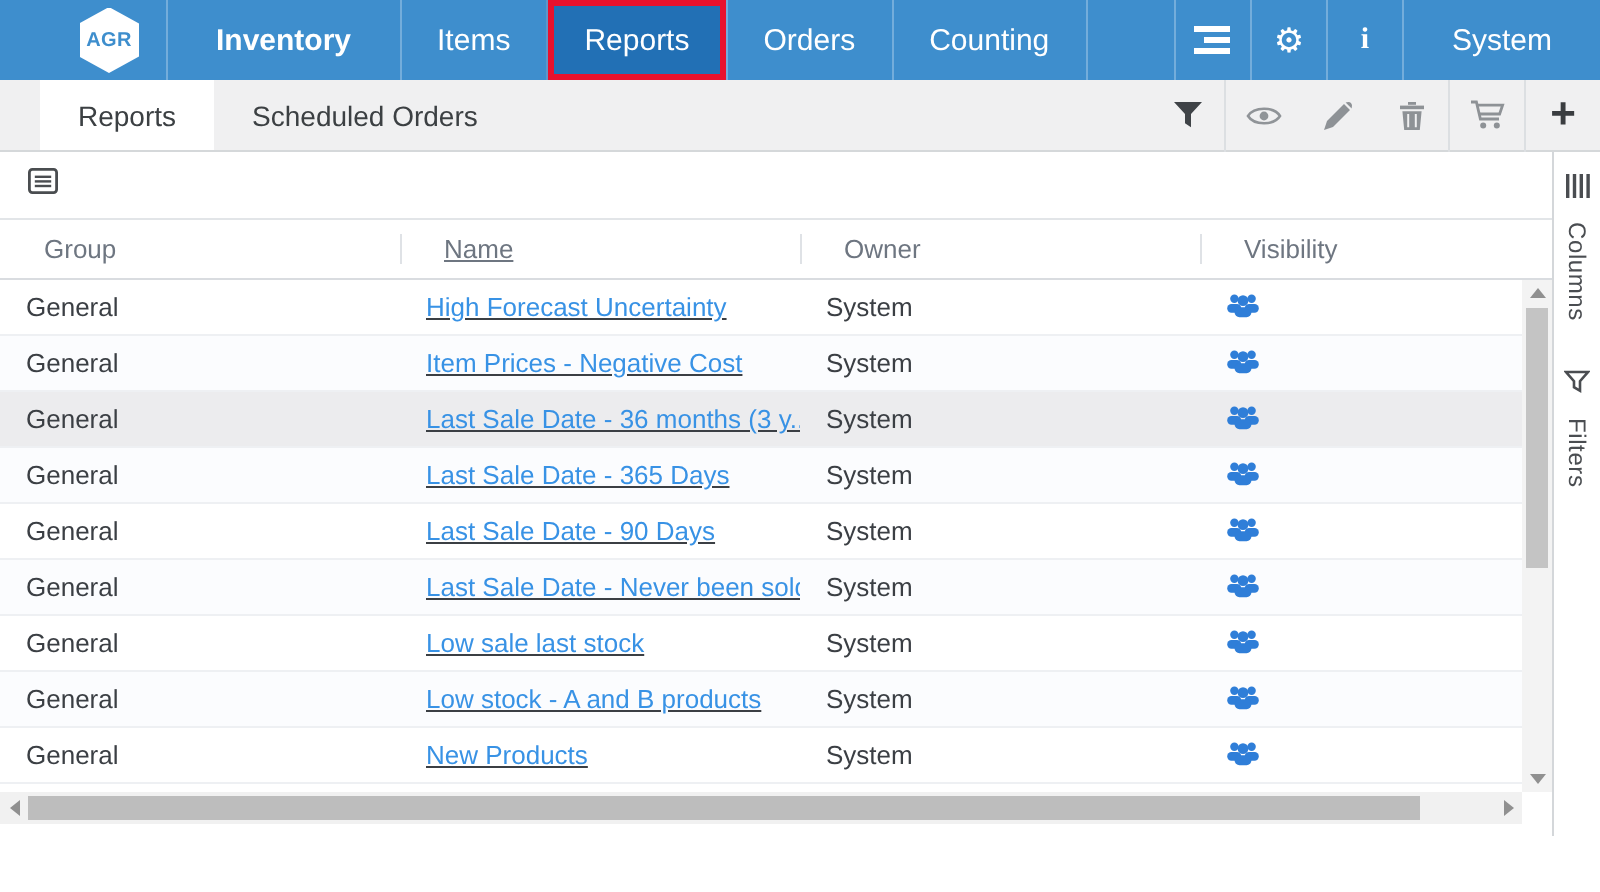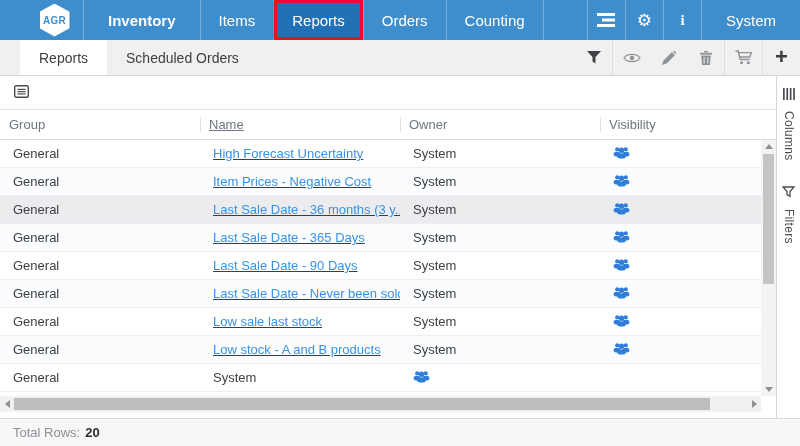--- a/index.html
+++ b/index.html
@@ -37,21 +37,21 @@
   .plus-glyph { font-size:22px; font-weight:bold; color:#3a3d40; line-height:1; margin-top:-2px; }
 
   
   .main { display:flex; height:342px; }
   .grid-area { flex:1; min-width:0; display:flex; flex-direction:column; }
 
   .dragbar { height:34px; background:#fff; border-bottom:1px solid #e2e5e8; display:flex; align-items:center; padding-left:14px; }
   .dragbar-text { color:#9ba1a8; font-size:13px; margin-left:15px; }
 
   .ghead { height:30px; background:#fff; border-bottom:1px solid #d9dce0; display:flex; color:#6e7681; font-size:13px; }
-  .hcell { display:flex; align-items:center; padding:0 9px; position:relative; }
+  .hcell { display:flex; align-items:center; padding:0 22px; position:relative; }
   .hcell:not(:first-child)::before { content:''; position:absolute; left:0; top:7px; bottom:7px; width:1px; background:#dfe2e6; }
   .c0 { width:200px; } .c1 { width:200px;text-decoration:underline; } .c2 { width:200px; } .c3 { flex:1; }
 
   .rows-viewport { height:256px; position:relative; overflow:hidden; background:#fff; }
   .row { height:28px; display:flex; align-items:center; font-size:13px; color:#3b3f44; border-bottom:1px solid #eef0f3; background:#fff; }
   .row:nth-child(even) { background:#fbfcfe; }
   .row.highlighted { background:#ececee; }
   .cell { padding:0 13px; overflow:hidden; white-space:nowrap; }
   .cell.c1 a { color:#3892e5; text-decoration:none; cursor:pointer; }
   .cell.c3 { display:flex; align-items:center; }
@@ -347,20 +347,21 @@
                       <circle cx="8.5" cy="4.3" r="2.7"></circle>
                       <rect x="4.3" y="7.6" width="8.4" height="5" rx="2.4"></rect>
                     </g>
                   </svg>
       </span>
     </div>
   </div>
 
   <div class="row">
     <div class="cell c0">General</div>
+    <div class="cell c1"><a>New Products</a></div>
     <div class="cell c2">System</div>
     <div class="cell c3">
       <span>
         <svg width="17" height="13" viewBox="0 0 17 13">
                     <g fill="#2f7ed8">
                       <circle cx="4.2" cy="3.4" r="2.1"></circle>
                       <circle cx="12.8" cy="3.4" r="2.1"></circle>
                       <rect x="0.6" y="6" width="7" height="4.4" rx="2.1"></rect>
                       <rect x="9.4" y="6" width="7" height="4.4" rx="2.1"></rect>
                       <circle cx="8.5" cy="4.3" r="2.7"></circle>
@@ -415,17 +416,13 @@
         <span>
           <svg width="13" height="12" viewBox="0 0 13 12">
               <path d="M1,1 H12 L8,5.6 V10.4 L5,8.6 V5.6 Z" fill="none" stroke="#4a4d51" stroke-width="1.3"></path>
             </svg>
         </span>
         <span class="vtext">Filters</span>
       </div>
     </div>
   </div>
 
-  <div class="footer">
-    <span>Total Rows:</span>
-    <b>20</b>
-  </div>
 </div>
 
 </body></html>

